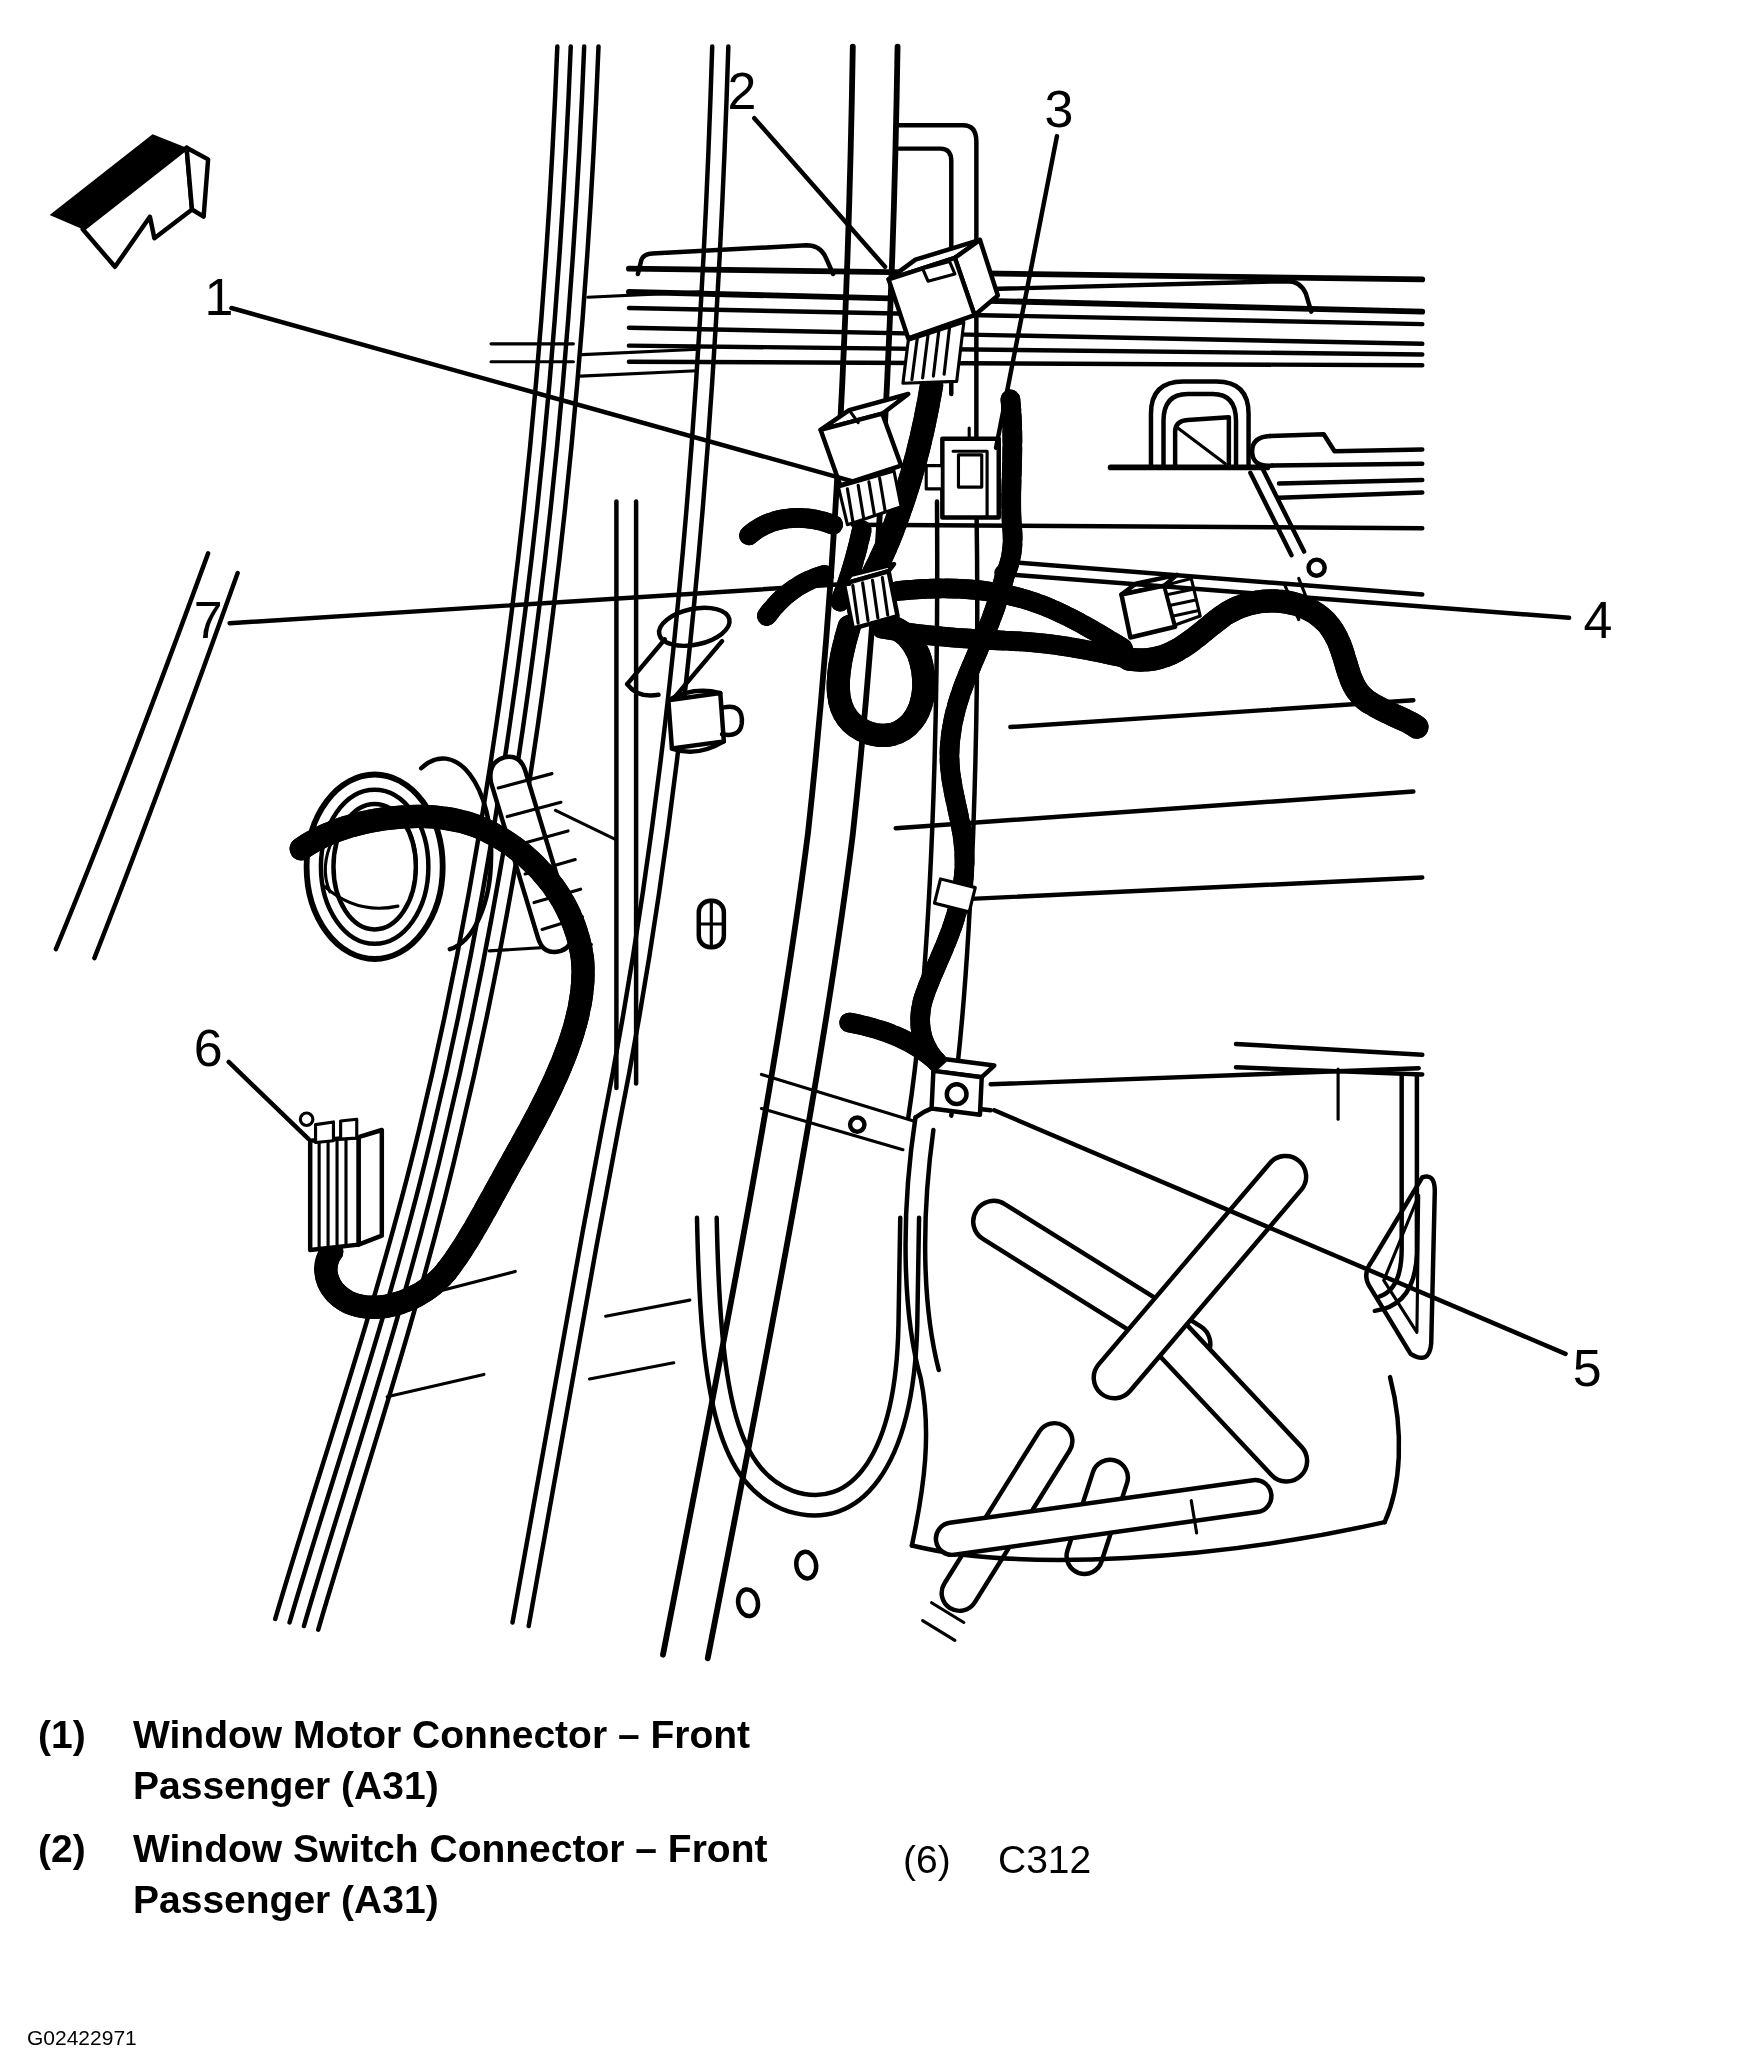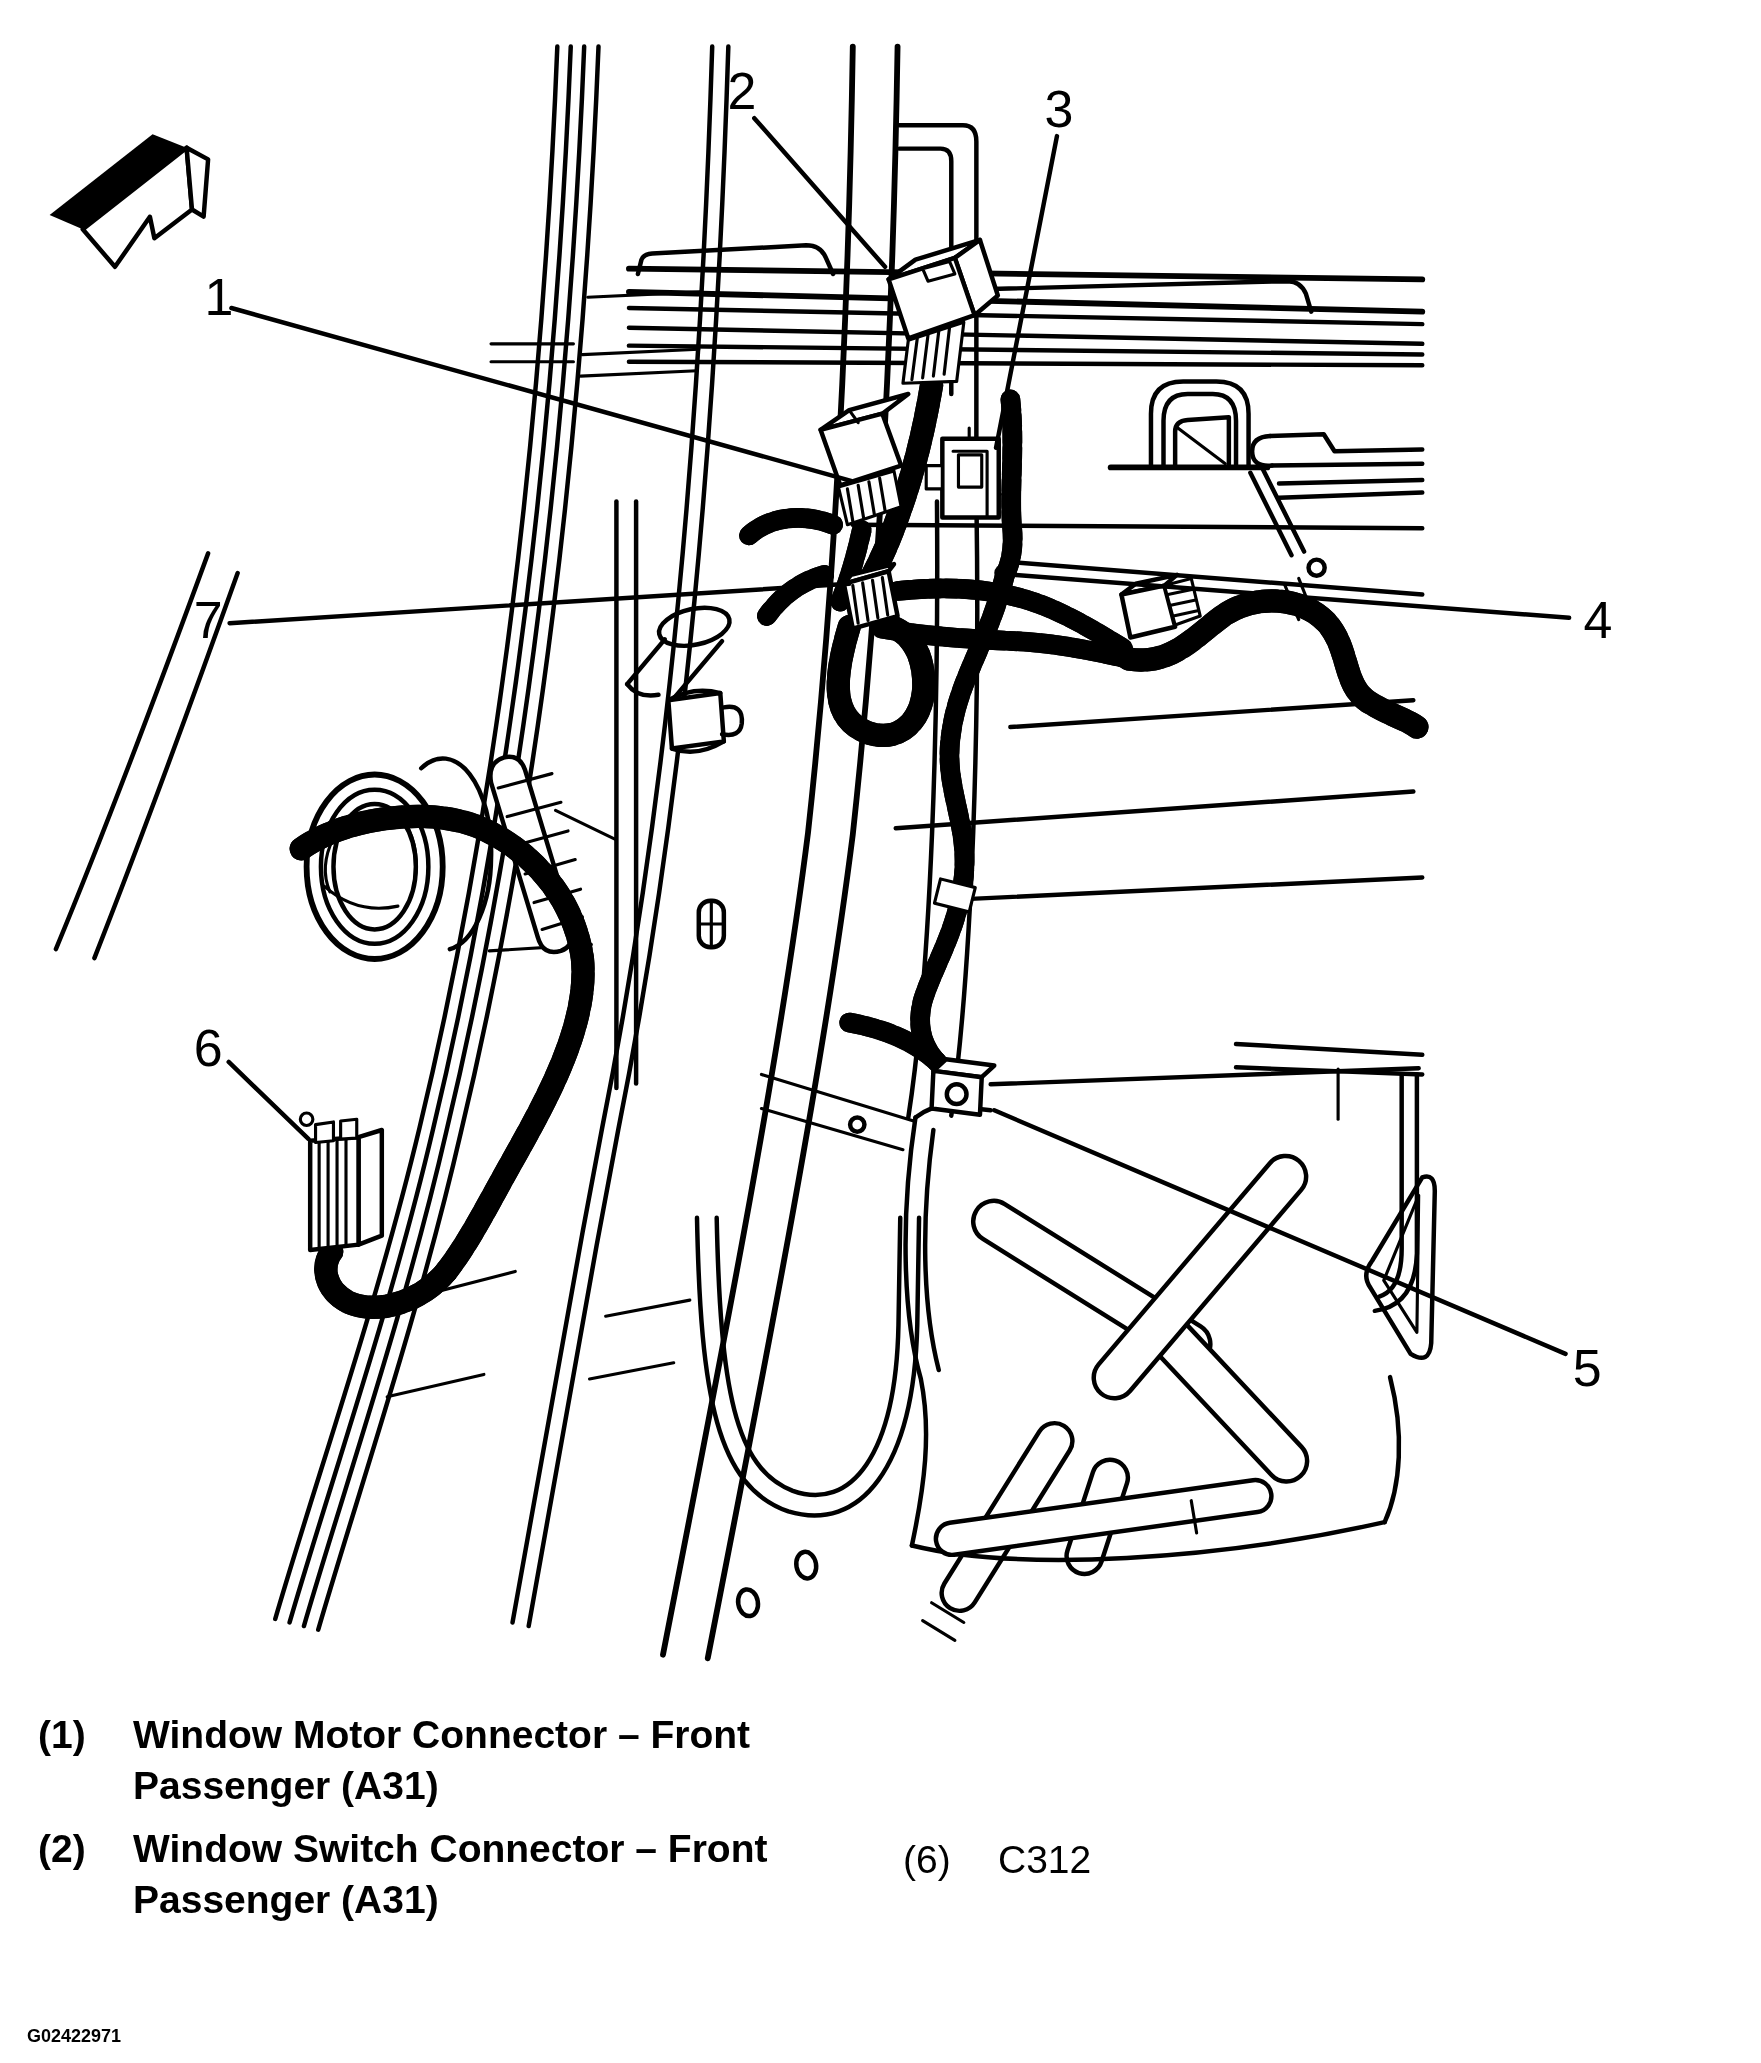--- a/index.html
+++ b/index.html
@@ -14,21 +14,21 @@
   svg .loom{stroke-width:26;}
   svg .loomi{stroke:#fff;stroke-width:18;stroke-dasharray:14 7;stroke-linecap:butt;}
   svg .loomS{stroke-width:22;}
   svg .loomSi{stroke:#fff;stroke-width:15;stroke-dasharray:12 6;stroke-linecap:butt;}
   svg text{fill:#000;stroke:none;font-family:"Liberation Sans",sans-serif;font-size:58px;}
   .legend-item{position:absolute;font-size:39px;line-height:51px;}
   .legend-item .lnum{display:inline-block;width:95px;vertical-align:top;}
   .legend-item .ltxt{display:inline-block;white-space:pre-line;vertical-align:top;width:699px;}
   .left-col{left:38px;font-weight:bold;}
   .right-col{left:903px;}
-  .fig-code{position:absolute;left:27px;top:2026px;font-size:18px;font-weight:bold;}
+  .fig-code{position:absolute;left:27px;top:2026px;font-size:21px;}
 </style>
 </head>
 <body>
 
 <div class="page">
 
 <svg width="1762" height="2063" viewBox="0 0 1967 2304">
 
   <g>
 

